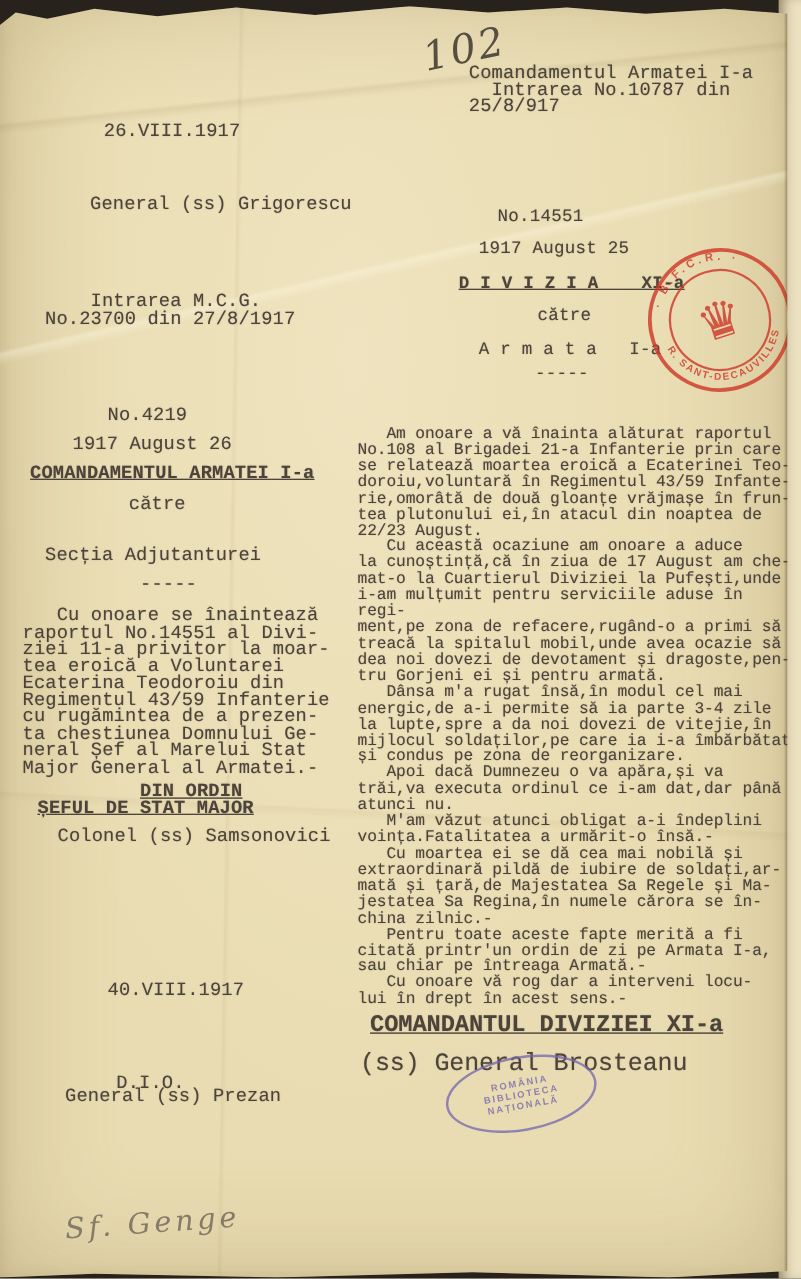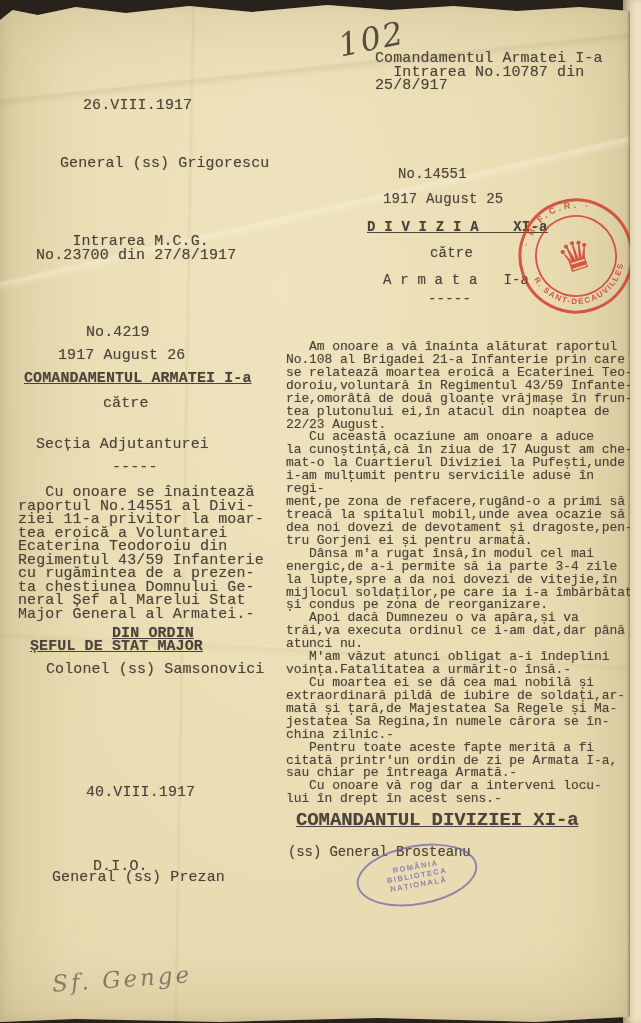--- a/index.html
+++ b/index.html
@@ -41,21 +41,21 @@
 <div class="scene">
   <div class="under-page"></div>
   <div class="paper">
 
     <div class="hw hw-num" style="left:338px;top:20px">102</div>
 
     <div class="tw f155" style="left:375px;top:52px">Comandamentul Armatei I-a
   Intrarea No.10787 din 25/8/917</div>
 
     <div class="tw f155" style="left:83px;top:99px">26.VIII.1917</div>
-    <div class="tw f155" style="left:60px;top:157px">General (ss) Grigorescu</div>
+    <div class="tw f155" style="left:72px;top:157px">General (ss) Grigorescu</div>
 
     <div class="tw f155" style="left:36px;top:235px">    Intrarea M.C.G.
 No.23700 din 27/8/1917</div>
 
     <div class="tw f155" style="left:86px;top:326px">No.4219</div>
     <div class="tw f155" style="left:58px;top:349px">1917 August 26</div>
     <div class="tw f155 bold" style="left:24px;top:372px">COMANDAMENTUL ARMATEI I-a</div>
     <div class="tw f155" style="left:103px;top:397px">către</div>
     <div class="tw f155" style="left:36px;top:438px">Secția Adjutanturei</div>
     <div class="tw f155" style="left:112px;top:461px">-----</div>
@@ -116,21 +116,21 @@
 mată și țară,de Majestatea Sa Regele și Ma-
 jestatea Sa Regina,în numele cărora se în-
 china zilnic.-
    Pentru toate aceste fapte merită a fi
 citată printr'un ordin de zi pe Armata I-a,
 sau chiar pe întreaga Armată.-
    Cu onoare vă rog dar a interveni locu-
 lui în drept în acest sens.-</div>
 
     <div class="tw f13 bold" style="left:296px;top:802px;font-size:19px">COMANDANTUL DIVIZIEI XI-a</div>
-    <div class="tw f13" style="left:288px;top:834px;font-size:14px">(ss) General Brosteanu</div>
+    <div class="tw f13" style="left:288px;top:834px;font-size:20px">(ss) General Brosteanu</div>
 
     <svg class="stamp-red" width="124" height="124" viewBox="0 0 124 124">
       <defs>
         <path id="arcTop" d="M 14,62 A 48,48 0 0 1 110,62"></path>
         <path id="arcBottom" d="M 14,62 A 48,48 0 0 0 110,62"></path>
       </defs>
       <circle cx="62" cy="62" r="56" fill="none" stroke="#cf3a2a" stroke-width="3"></circle>
       <circle cx="62" cy="62" r="40" fill="none" stroke="#cf3a2a" stroke-width="1.8"></circle>
       <text x="62" y="76" font-size="40" fill="#cf3a2a" text-anchor="middle" font-family="DejaVu Sans, sans-serif">♛</text>
       <text font-size="9" fill="#cf3a2a" letter-spacing="3" font-family="Liberation Sans, sans-serif" font-weight="bold">

